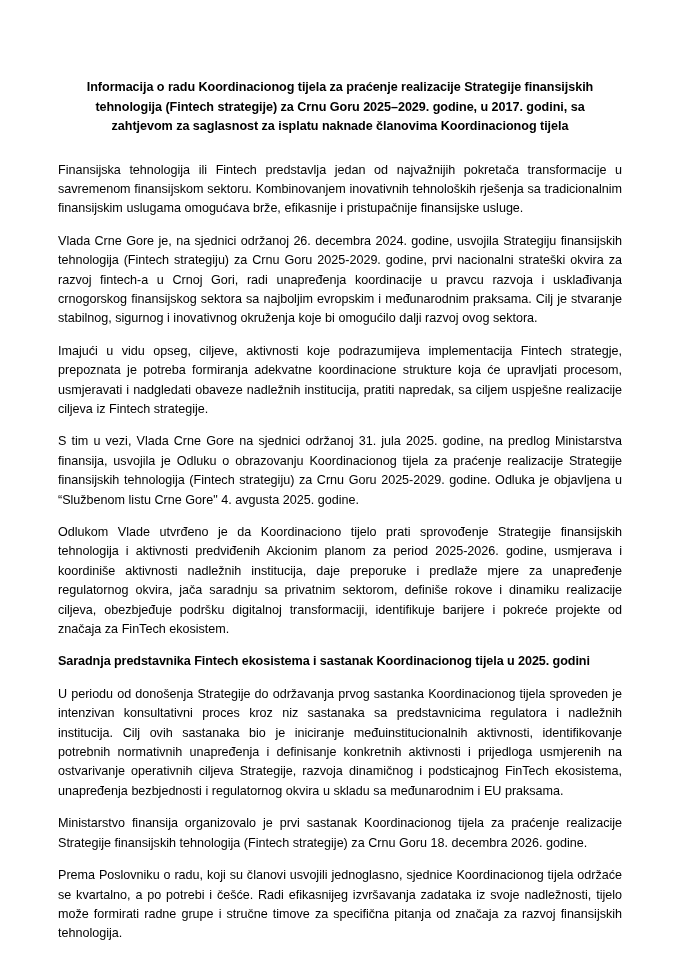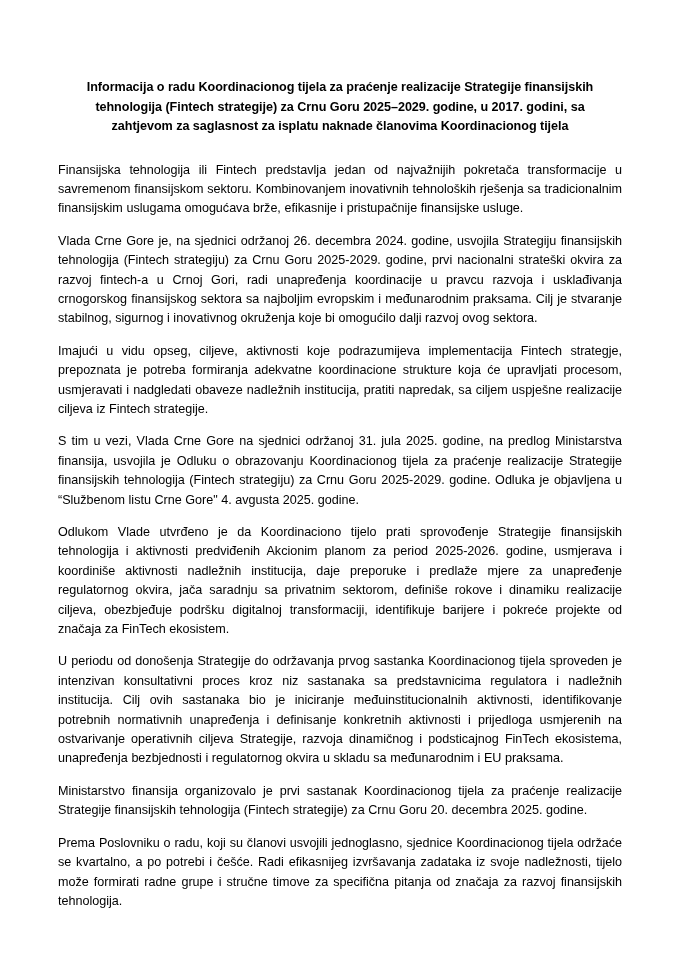--- a/index.html
+++ b/index.html
@@ -76,21 +76,22 @@
     <p class="para">Finansijska tehnologija ili Fintech predstavlja jedan od najvažnijih pokretača transformacije u savremenom finansijskom sektoru. Kombinovanjem inovativnih tehnoloških rješenja sa tradicionalnim finansijskim uslugama omogućava brže, efikasnije i pristupačnije finansijske usluge.</p>
 
     <p class="para">Vlada Crne Gore je, na sjednici održanoj 26. decembra 2024. godine, usvojila Strategiju finansijskih tehnologija (Fintech strategiju) za Crnu Goru 2025-2029. godine, prvi nacionalni strateški okvira za razvoj fintech-a u Crnoj Gori, radi unapređenja koordinacije u pravcu razvoja i usklađivanja crnogorskog finansijskog sektora sa najboljim evropskim i međunarodnim praksama. Cilj je stvaranje stabilnog, sigurnog i inovativnog okruženja koje bi omogućilo dalji razvoj ovog sektora.</p>
 
     <p class="para">Imajući u vidu opseg, ciljeve, aktivnosti koje podrazumijeva implementacija Fintech strategje, prepoznata je potreba formiranja adekvatne koordinacione strukture koja će upravljati procesom, usmjeravati i nadgledati obaveze nadležnih institucija, pratiti napredak, sa ciljem uspješne realizacije ciljeva iz Fintech strategije.</p>
 
     <p class="para">S tim u vezi, Vlada Crne Gore na sjednici održanoj 31. jula 2025. godine, na predlog Ministarstva finansija, usvojila je Odluku o obrazovanju Koordinacionog tijela za praćenje realizacije Strategije finansijskih tehnologija (Fintech strategiju) za Crnu Goru 2025-2029. godine. Odluka je objavljena u “Službenom listu Crne Gore" 4. avgusta 2025. godine.</p>
 
     <p class="para">Odlukom Vlade utvrđeno je da Koordinaciono tijelo prati sprovođenje Strategije finansijskih tehnologija i aktivnosti predviđenih Akcionim planom za period 2025-2026. godine, usmjerava i koordiniše aktivnosti nadležnih institucija, daje preporuke i predlaže mjere za unapređenje regulatornog okvira, jača saradnju sa privatnim sektorom, definiše rokove i dinamiku realizacije ciljeva, obezbjeđuje podršku digitalnoj transformaciji, identifikuje barijere i pokreće projekte od značaja za FinTech ekosistem.</p>
 
+    <h2 class="section-heading">Saradnja predstavnika Fintech ekosistema i sastanak Koordinacionog tijela u 2025. godini</h2>
 
     <p class="para">U periodu od donošenja Strategije do održavanja prvog sastanka Koordinacionog tijela sproveden je intenzivan konsultativni proces kroz niz sastanaka sa predstavnicima regulatora i nadležnih institucija. Cilj ovih sastanaka bio je iniciranje međuinstitucionalnih aktivnosti, identifikovanje potrebnih normativnih unapređenja i definisanje konkretnih aktivnosti i prijedloga usmjerenih na ostvarivanje operativnih ciljeva Strategije, razvoja dinamičnog i podsticajnog FinTech ekosistema, unapređenja bezbjednosti i regulatornog okvira u skladu sa međunarodnim i EU praksama.</p>
 
-    <p class="para">Ministarstvo finansija organizovalo je prvi sastanak Koordinacionog tijela za praćenje realizacije Strategije finansijskih tehnologija (Fintech strategije) za Crnu Goru 20. decembra 2025. godine.</p>
+    <p class="para">Ministarstvo finansija organizovalo je prvi sastanak Koordinacionog tijela za praćenje realizacije Strategije finansijskih tehnologija (Fintech strategije) za Crnu Goru 18. decembra 2026. godine.</p>
 
     <p class="para">Prema Poslovniku o radu, koji su članovi usvojili jednoglasno, sjednice Koordinacionog tijela održaće se kvartalno, a po potrebi i češće. Radi efikasnijeg izvršavanja zadataka iz svoje nadležnosti, tijelo može formirati radne grupe i stručne timove za specifična pitanja od značaja za razvoj finansijskih tehnologija.</p>
 
   </div>
 </div>
 
 </body></html>

